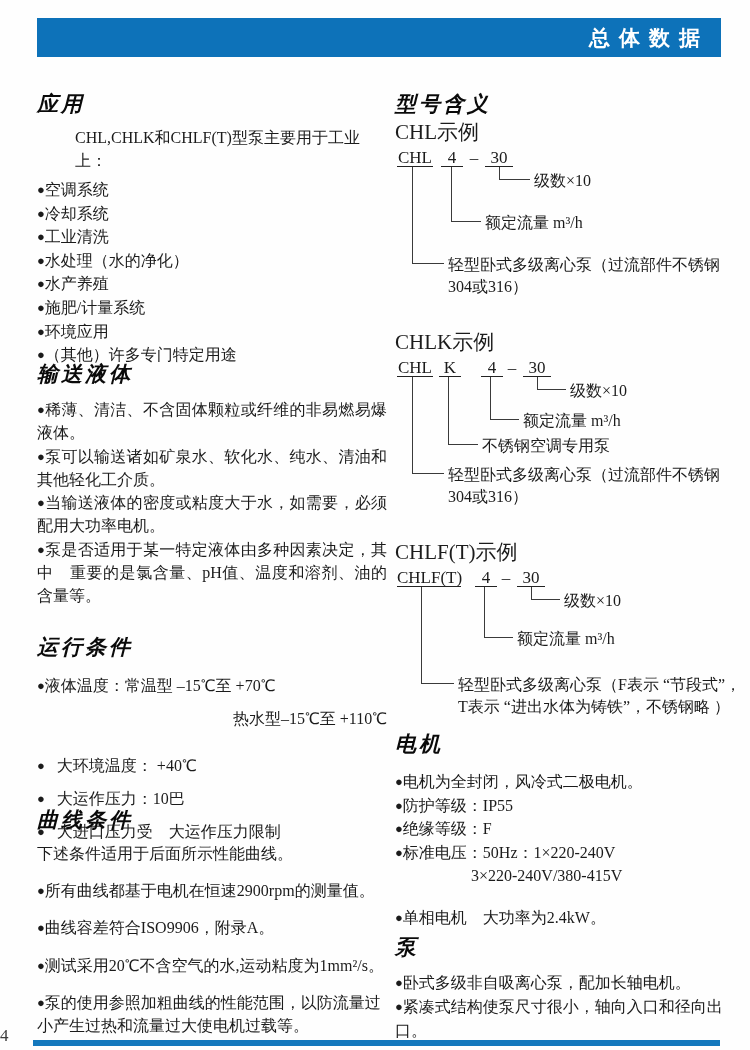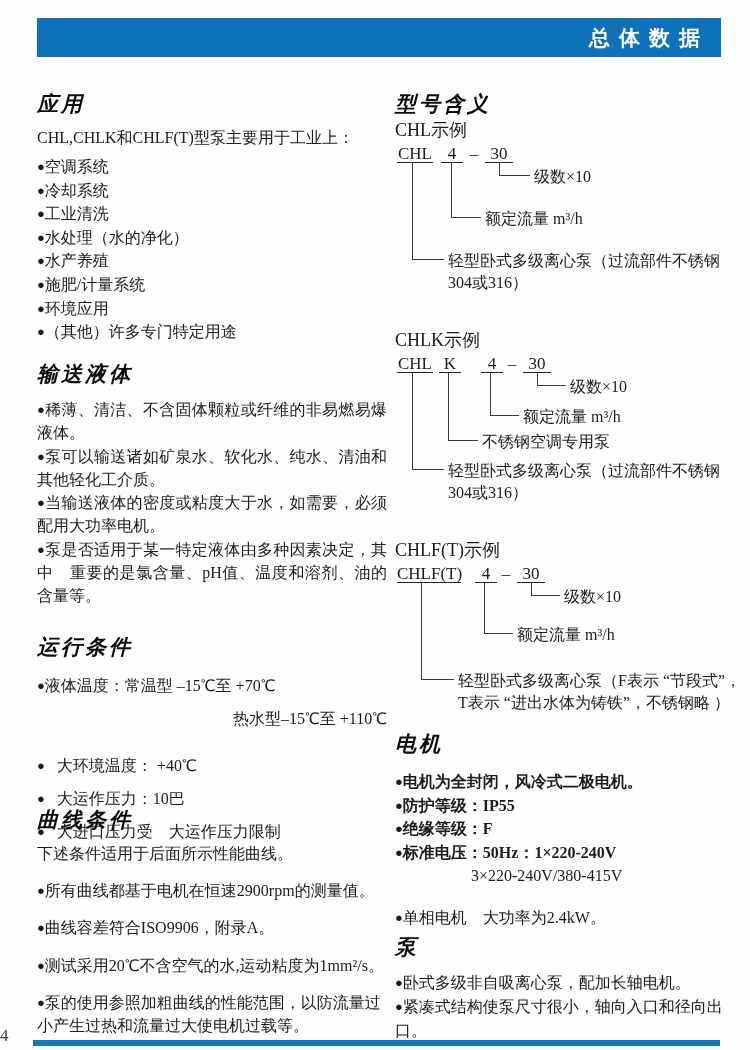--- a/index.html
+++ b/index.html
@@ -22,44 +22,44 @@
   ul.blist{list-style:none;margin:0;padding:0;}
   ul.blist li{font-size:16px;line-height:23.6px;margin:0;}
   .para{font-size:16px;line-height:23.3px;margin:0;text-align:justify;}
   .bullet{display:inline-block;font-size:13px;vertical-align:1px;}
   .oprow{font-size:16px;line-height:33px;}
   .op-indent{margin-left:86px;text-align:right;}
   .gap-text{margin-left:12px;}
   .curve-li2{margin-top:14px !important;line-height:23.3px !important;}
   
   .ex{position:absolute;left:0;width:100%;}
-  .ex-title{font-size:18px;margin:0 0 2px 0;}
+  .ex-title{font-size:21px;margin:0 0 2px 0;}
   .diagram{position:relative;height:150px;}
   .codeseg{position:absolute;top:0;height:18px;text-align:center;font-size:17px;
            border-bottom:1px solid #222;}
   .dash{position:absolute;top:0;height:18px;text-align:center;font-size:17px;}
   .elbow{position:absolute;border-left:1px solid #3a3a3a;border-bottom:1px solid #3a3a3a;}
   .dlabel{position:absolute;font-size:16px;white-space:nowrap;}
-  .motor-li{line-height:23.5px !important;font-weight:bold;}
+  .motor-li{line-height:23.5px !important;}
   .volt2{font-size:16px;line-height:23.5px;margin-left:76px;}
 </style>
 </head>
 <body>
 
 <div class="page">
 
   <div class="hdr-bar">
     <span class="hdr-title">总体数据</span>
   </div>
 
   <div class="col-left">
 
     <div class="sec" style="top:0;">
       <div class="h1">应用</div>
-      <p class="body-line" style="margin-bottom:6px;">CHL,CHLK和CHLF(T)型泵主要用于工业上：</p>
+      <p class="body-line" style="margin-bottom:6px;margin-left:38px;">CHL,CHLK和CHLF(T)型泵主要用于工业上：</p>
       <ul class="blist">
         <li><span class="bullet">●</span><span>空调系统</span></li>
         <li><span class="bullet">●</span><span>冷却系统</span></li>
         <li><span class="bullet">●</span><span>工业清洗</span></li>
         <li><span class="bullet">●</span><span>水处理（水的净化）</span></li>
         <li><span class="bullet">●</span><span>水产养殖</span></li>
         <li><span class="bullet">●</span><span>施肥/计量系统</span></li>
         <li><span class="bullet">●</span><span>环境应用</span></li>
         <li><span class="bullet">●</span><span>（其他）许多专门特定用途</span></li>
       </ul>

